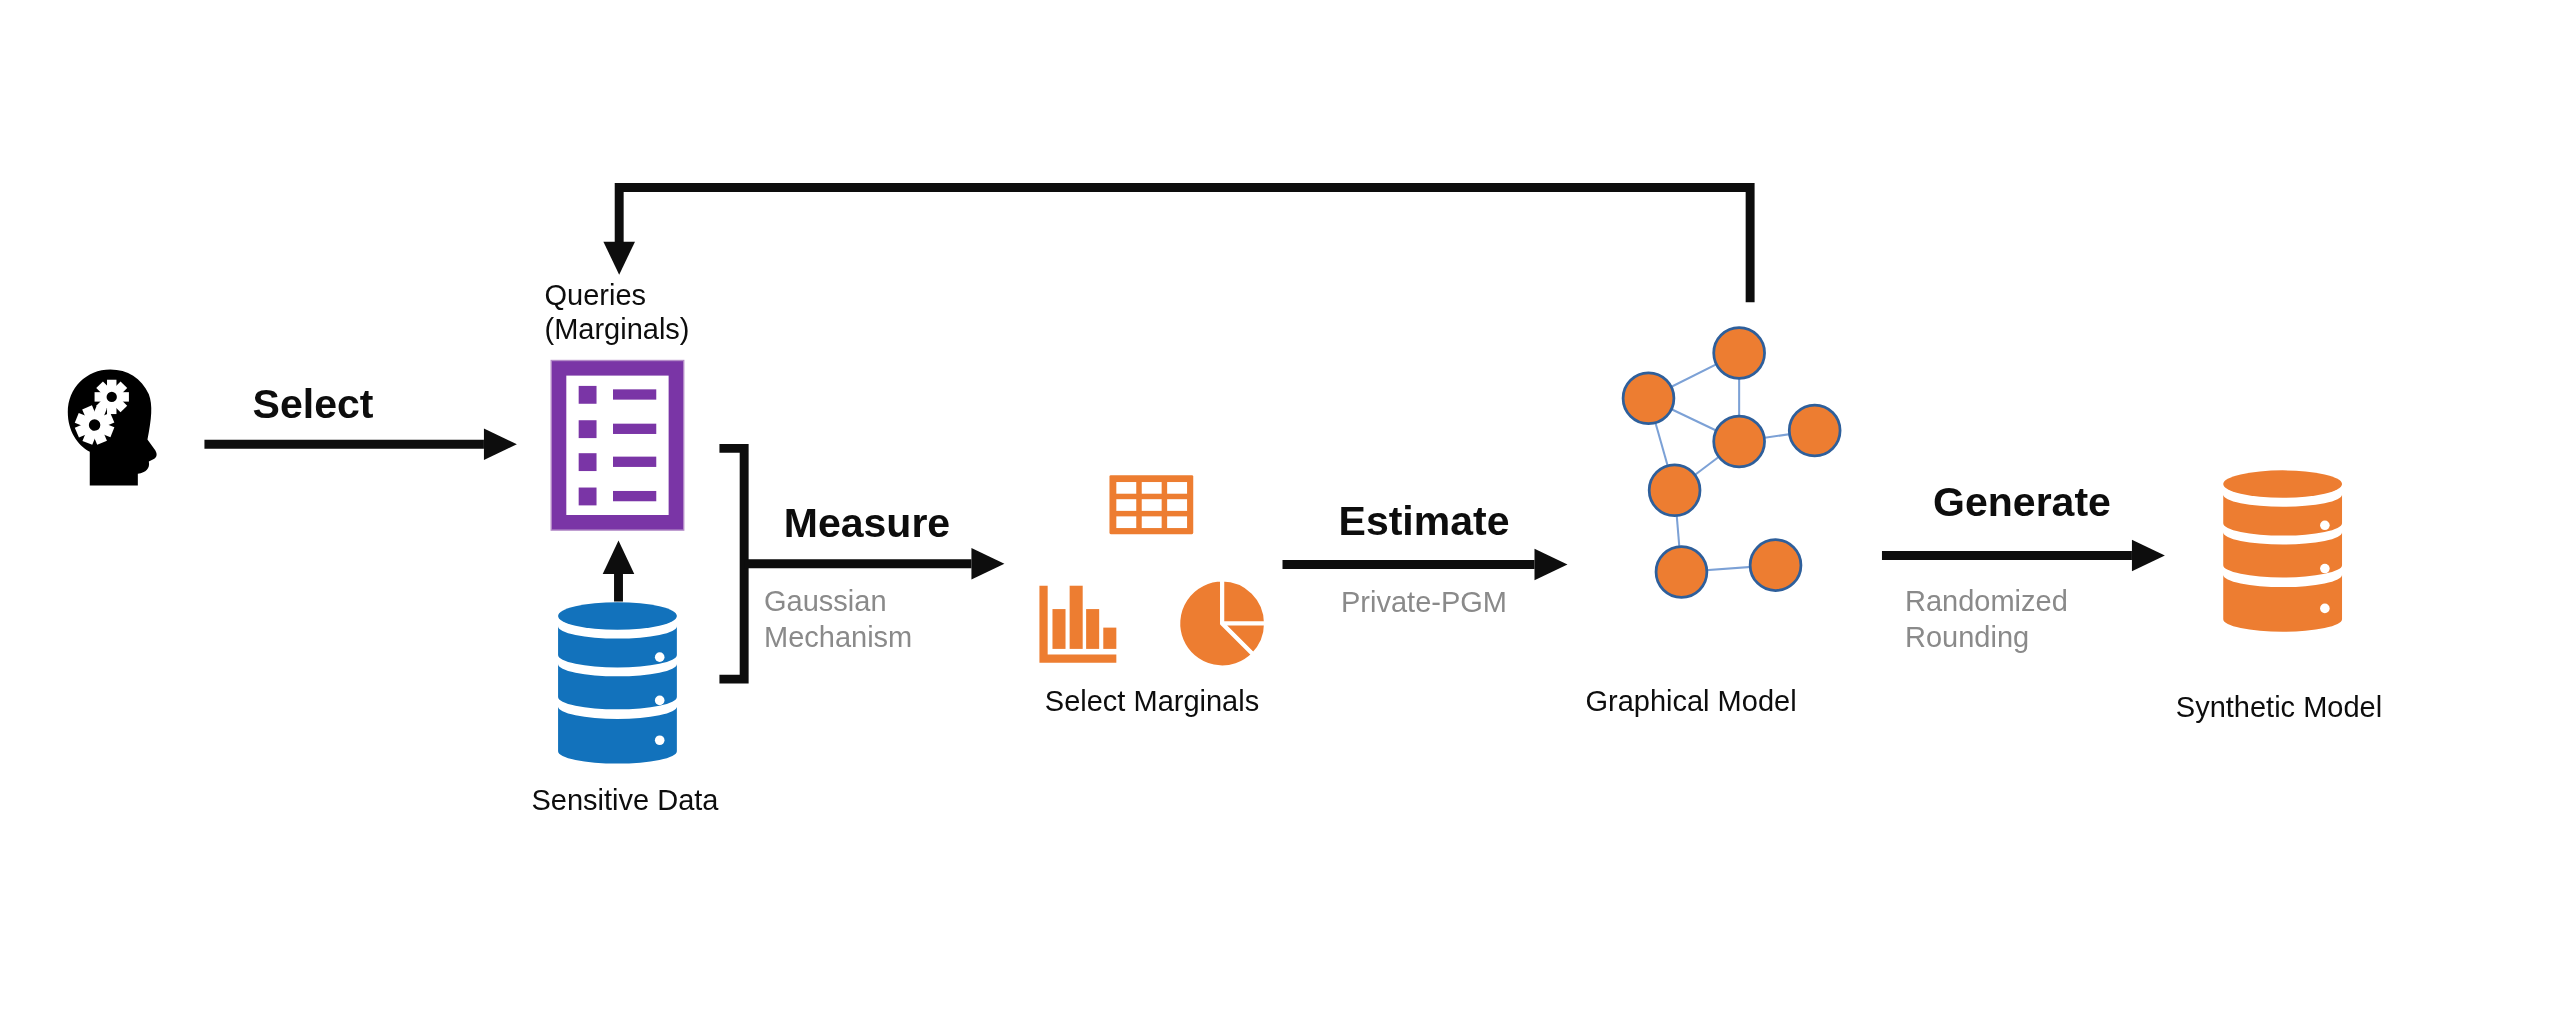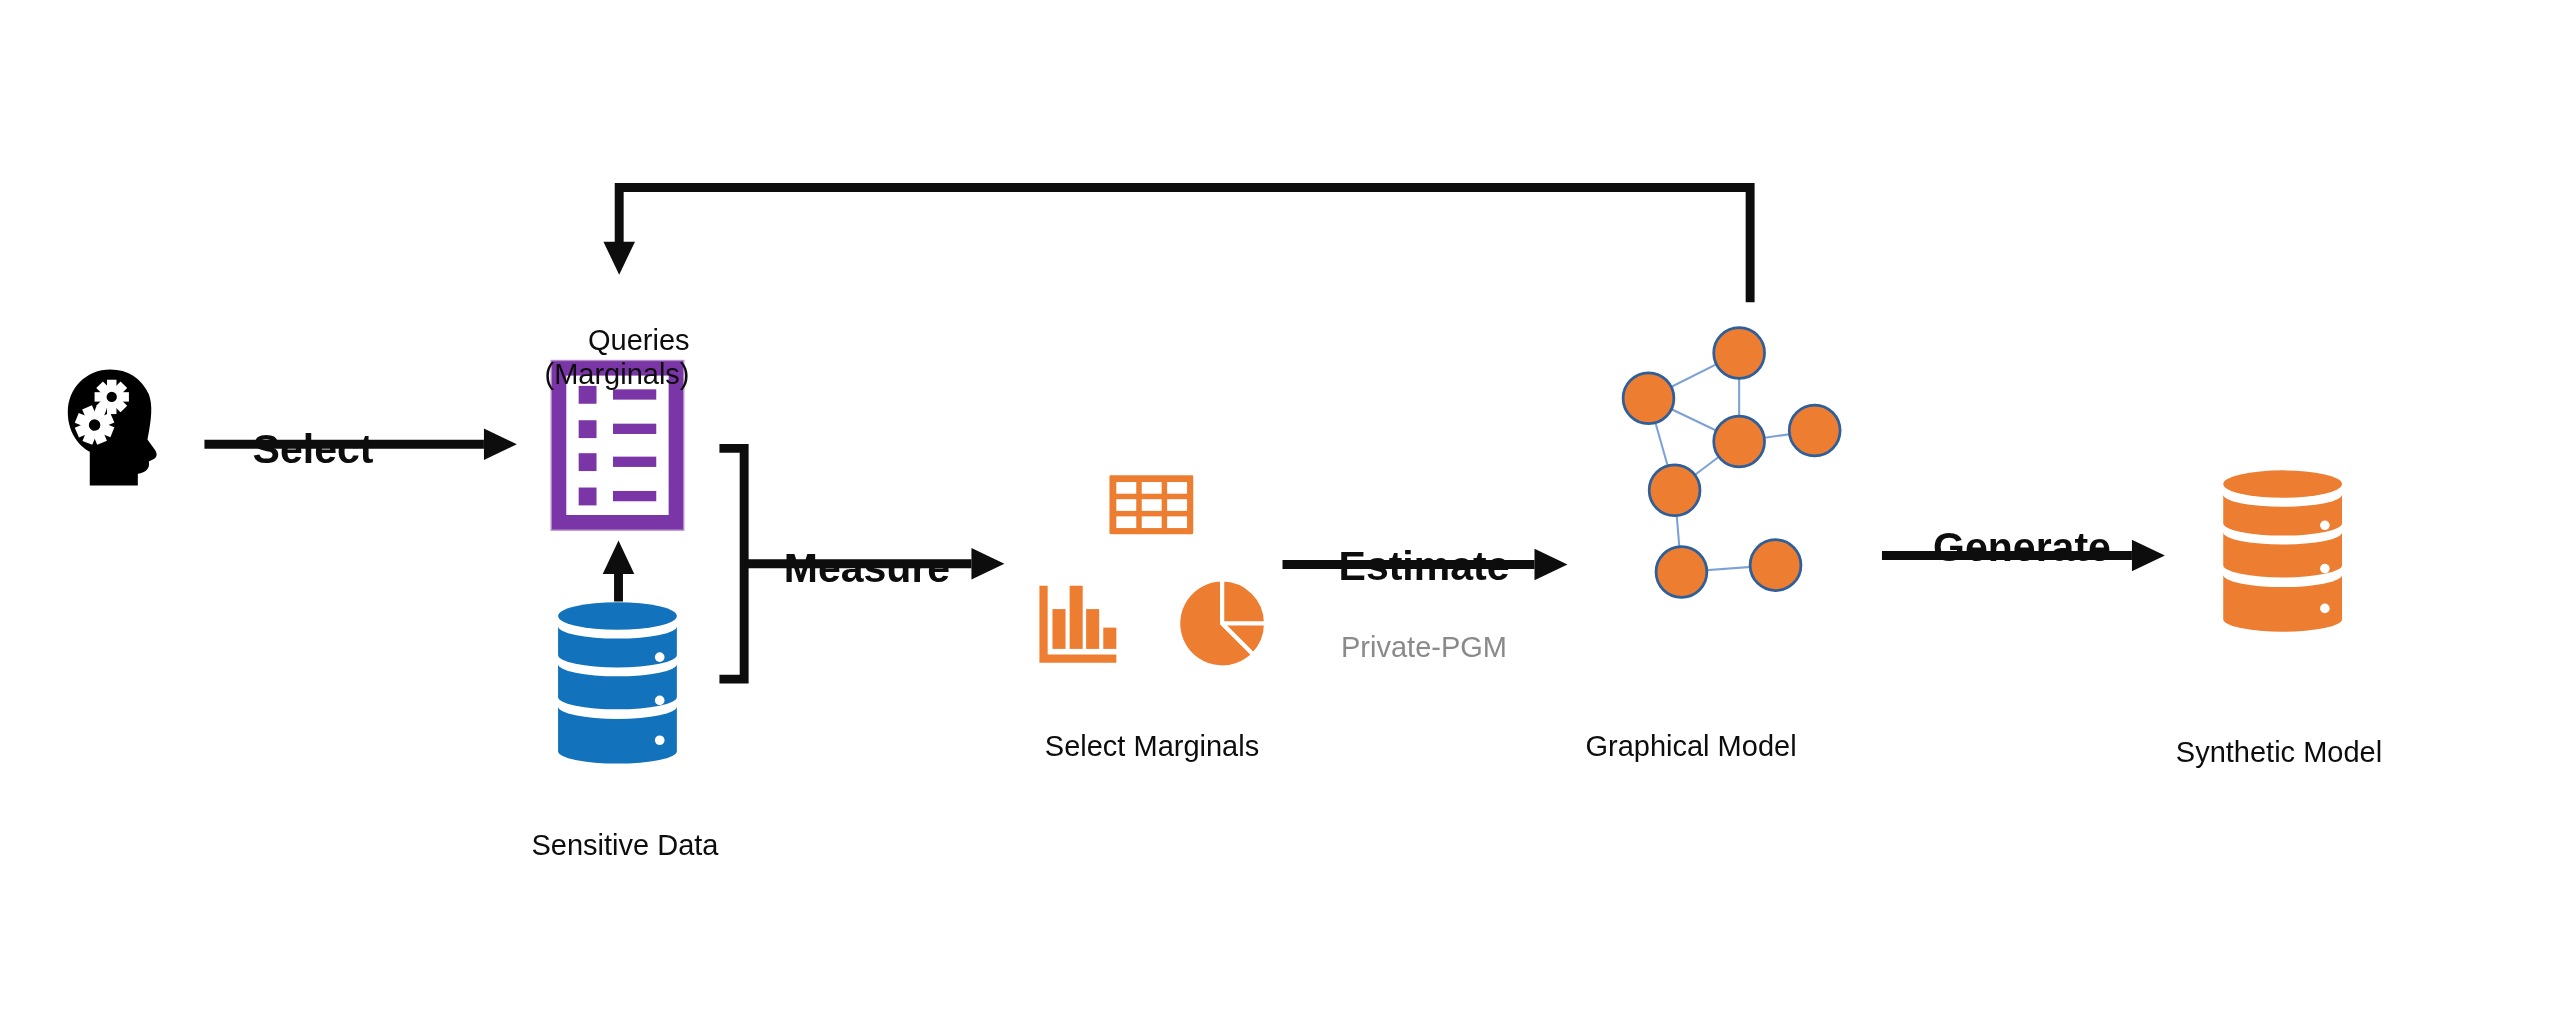--- a/index.html
+++ b/index.html
@@ -5,22 +5,22 @@
   :root{
     --black:#0d0d0d; --graytext:#8a8a8a; --purple:#7a35a6; --blue:#1272bc;
     --orange:#ed7d31; --nodeborder:#2e5f9b; --edge:#7ca1d6; --bg:#ffffff;
   }
   html,body{margin:0;padding:0;}
   .canvas{
     position:relative; width:2576px; height:1030px; background:var(--bg);
     font-family:"Liberation Sans", sans-serif; overflow:hidden;
   }
   .canvas svg.gfx{position:absolute; left:0; top:0;}
-  .lbl{position:absolute; transform:translateX(-50%); text-align:right;
-       color:var(--black); white-space:nowrap;margin-top:45px;}
+  .lbl{position:absolute; transform:translateX(-50%); text-align:left;
+       color:var(--black); white-space:nowrap;}
   .step{font-size:41px; font-weight:bold; line-height:40px;}
   .sub{font-size:29px; line-height:36px; color:var(--graytext); white-space:normal;}
   .node-lbl{font-size:29px; line-height:34px;}
   .w300{width:206px;} .w340{width:234px;}
 </style>
 </head>
 <body>
 
 <div class="canvas">
 
@@ -164,26 +164,28 @@
   <div class="lbl step" style="left:313px; top:384px;">Select</div>
 
   <div class="lbl node-lbl" style="left:617px; top:278px;">
     <div>Queries</div>
     <div>(Marginals)</div>
   </div>
 
   <div class="lbl node-lbl" style="left:625px; top:783px;">Sensitive Data</div>
 
   <div class="lbl step" style="left:867px; top:503px;">Measure</div>
+  <div class="lbl sub w300" style="left:867px; top:583px;">Gaussian Mechanism</div>
 
   <div class="lbl node-lbl" style="left:1152px; top:684px;">Select Marginals</div>
 
   <div class="lbl step" style="left:1424px; top:501px;">Estimate</div>
   <div class="lbl sub" style="left:1424px; top:584px;">Private-PGM</div>
 
   <div class="lbl node-lbl" style="left:1691px; top:684px;">Graphical Model</div>
 
   <div class="lbl step" style="left:2022px; top:482px;">Generate</div>
+  <div class="lbl sub w340" style="left:2022px; top:583px;">Randomized Rounding</div>
 
   <div class="lbl node-lbl" style="left:2279px; top:690px;">Synthetic Model</div>
 
 </div>
 
 
 </body></html>

